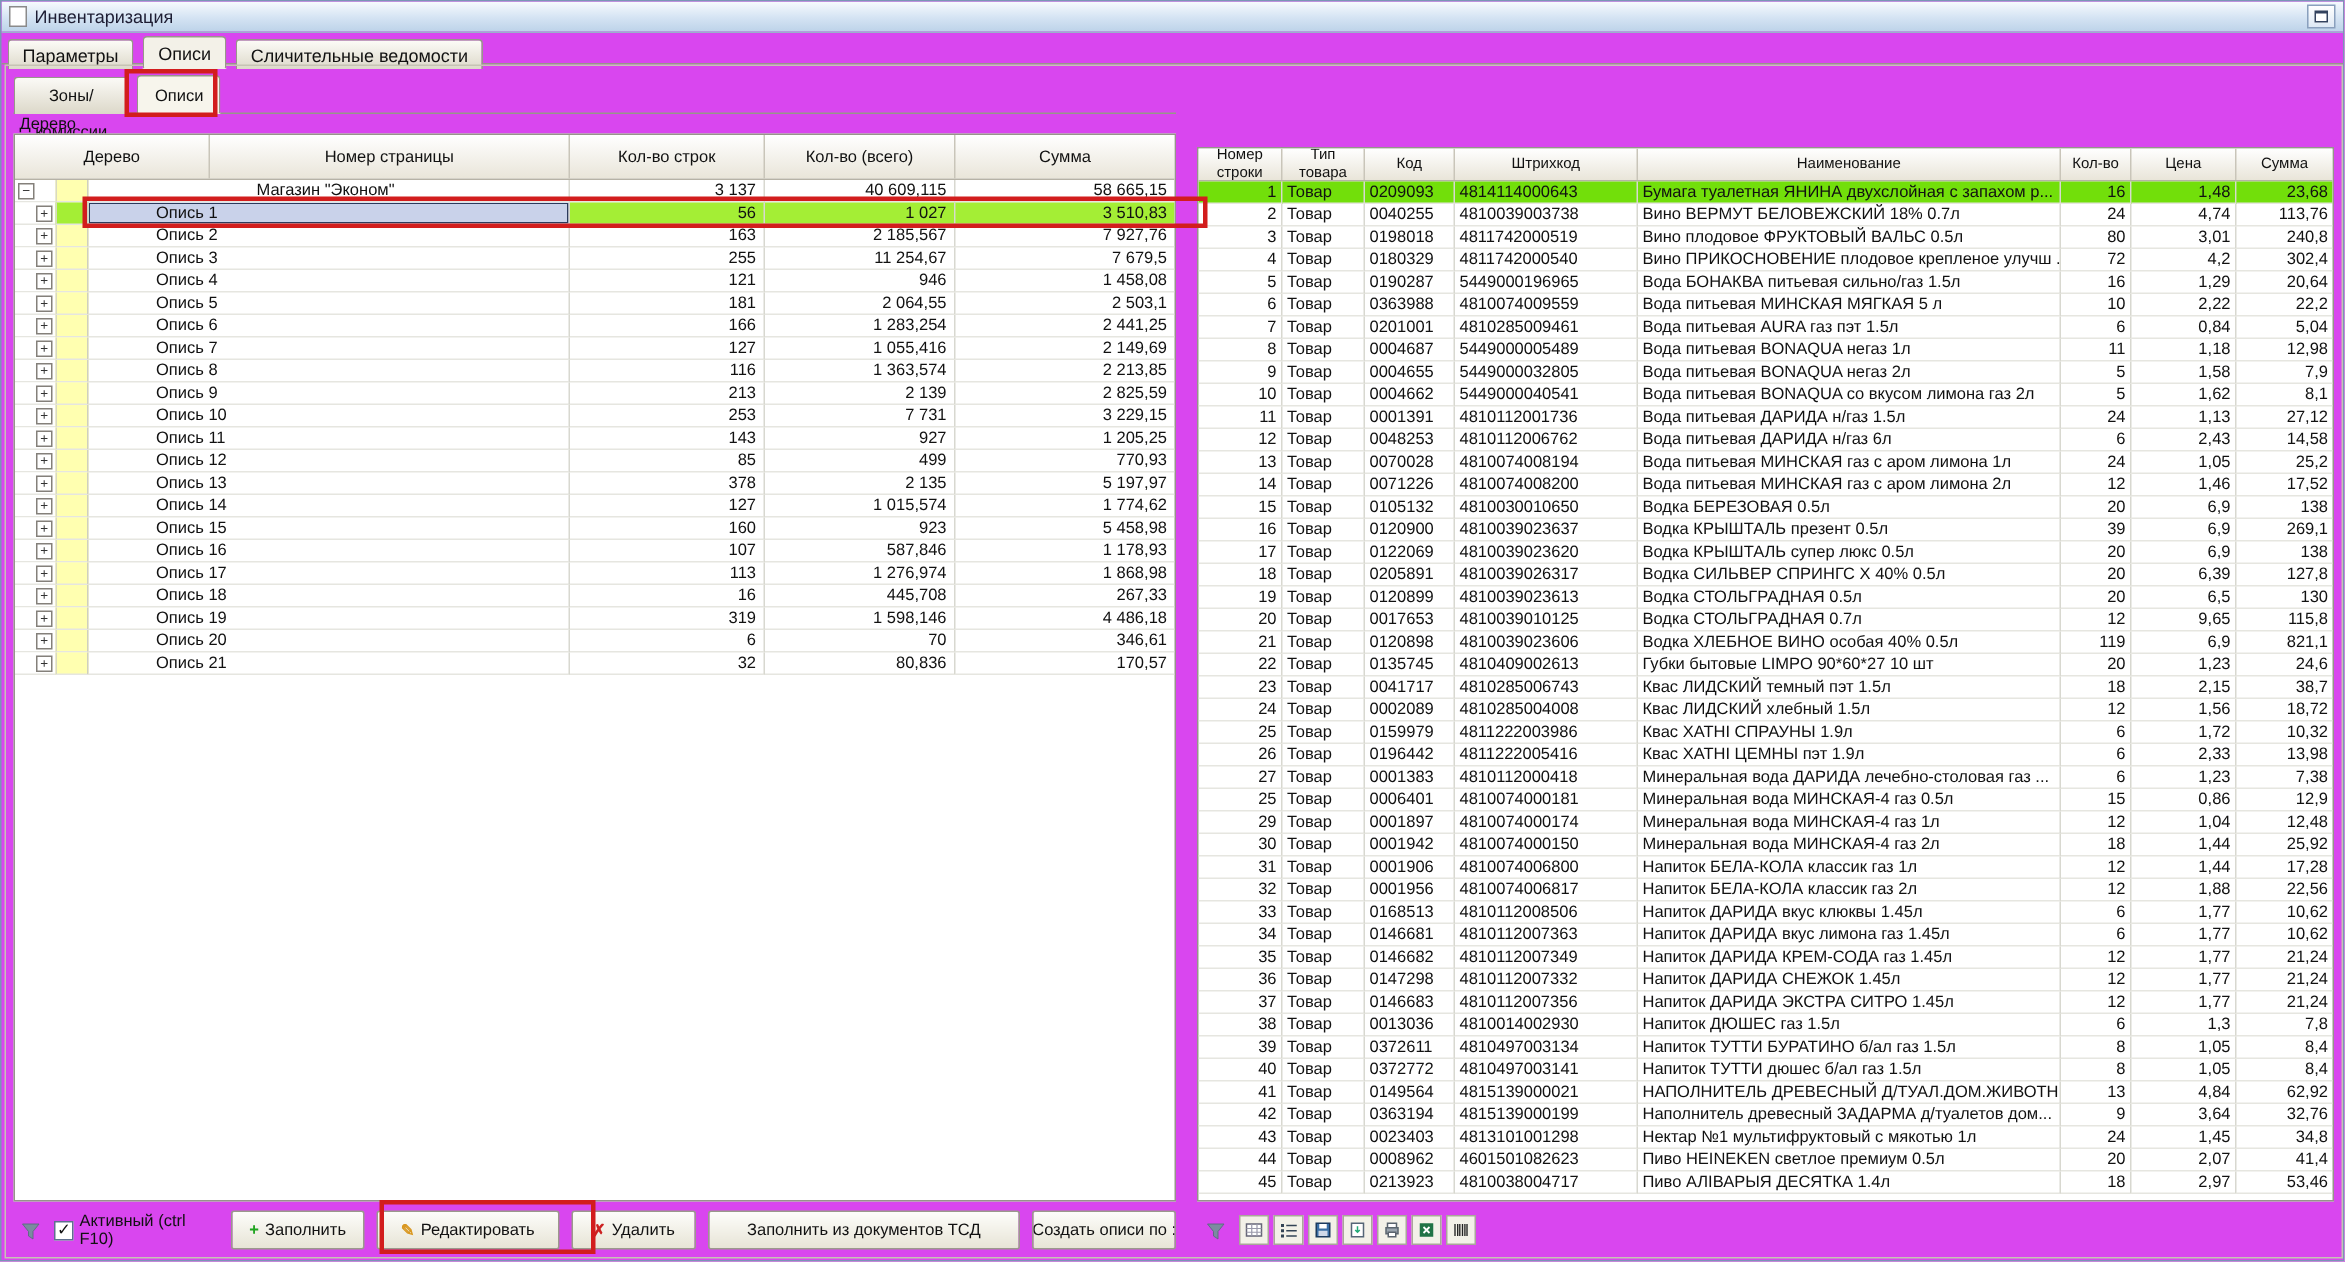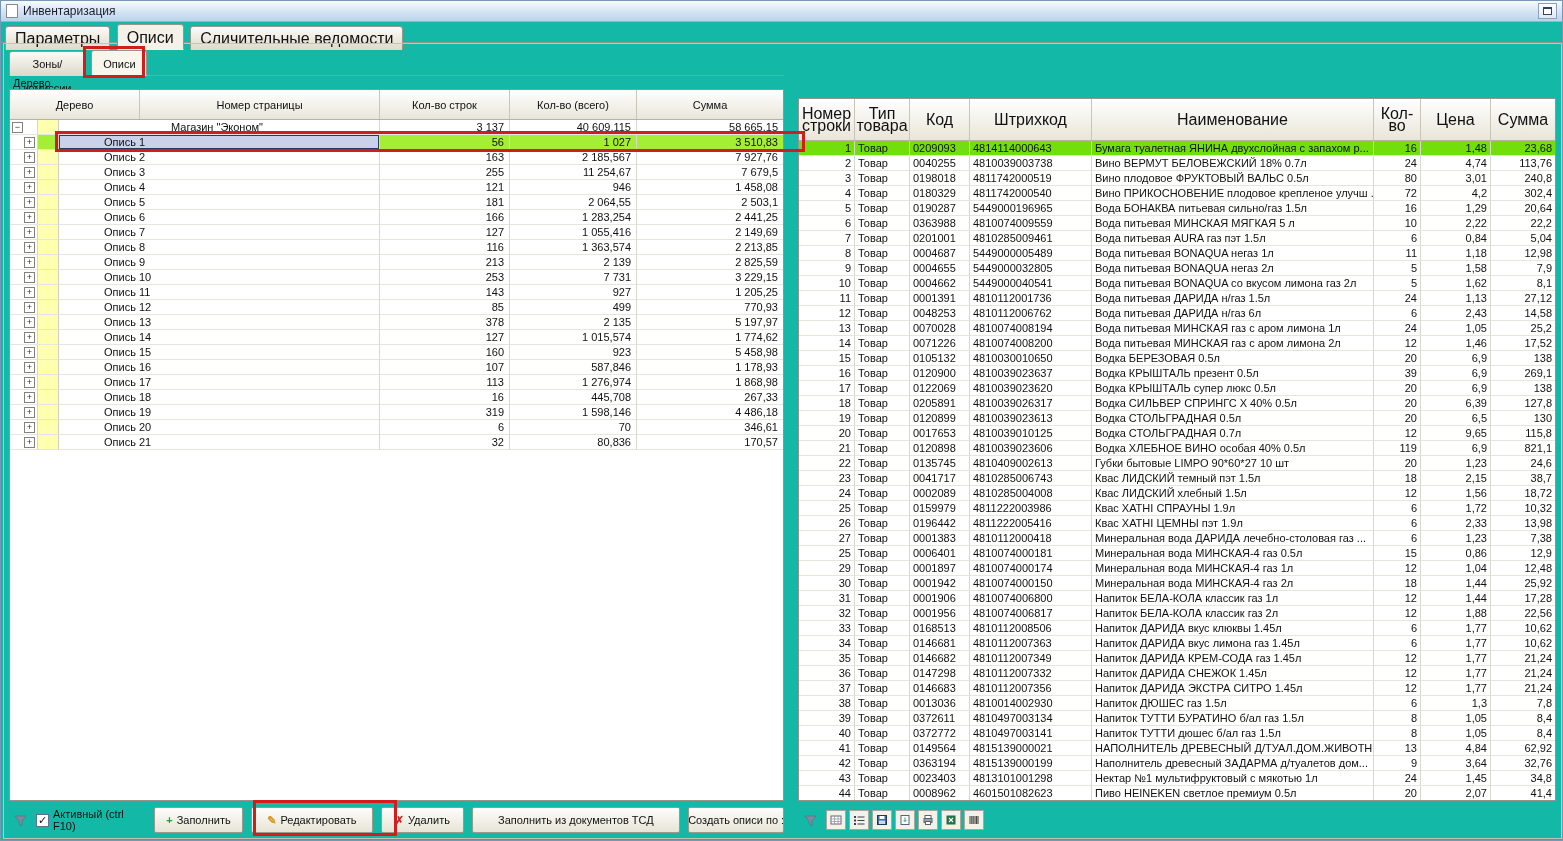--- a/index.html
+++ b/index.html
@@ -1,31 +1,31 @@
 <!DOCTYPE html>
 <html style="--selected-row-left: #a4ee35; --selected-row-right: #72df0a; --yellow-column: #ffffb0; --focused-cell-blue: #c9d2ea; --annotation-red: #d21d1d;"><head>
 <meta charset="utf-8">
 <style>
   *{box-sizing:border-box;margin:0;padding:0}
   html,body{width:1563px;height:841px;overflow:hidden}
   body{font-family:"Liberation Sans",sans-serif;background:#ece9d8;color:#111}
-  #app{position:relative;width:1563px;height:841px;background:#14b8a6;border:1px solid #7a96b5;overflow:hidden}
+  #app{position:relative;width:1563px;height:841px;background:#d946ef;border:1px solid #7a96b5;overflow:hidden}
 
   
   .titlebar{position:absolute;left:0;top:0;width:100%;height:21px;display:flex;align-items:center;padding:0 5px;
     background:linear-gradient(#f7fbfe,#d4e3f3 55%,#bdd3e9);border-bottom:1px solid #9ab0cc}
   .title-icon{width:12px;height:14px;background:#fff;border:1px solid #8a8a8a;margin-right:5px}
   .title-text{font-size:12px;color:#1d1d33}
   .win-btn{margin-left:auto;width:19px;height:16px;border:1px solid #8aa0bd;background:linear-gradient(#fff,#dde8f4);
     display:flex;align-items:center;justify-content:center;cursor:default}
   .maxglyph{width:9px;height:8px;border:1px solid #33425e;border-top-width:2px;background:#fff}
 
   
   .main-tabs{position:absolute;left:0;top:21px;width:100%;height:21px;padding:2px 0 0 4px;border-bottom:1px solid #98968a}
-  .tab{display:inline-block;font-size:16px;padding:3px 9px 2px;border:1px solid #98968a;border-bottom:none;
+  .tab{display:inline-block;font-size:12px;padding:3px 9px 2px;border:1px solid #98968a;border-bottom:none;
     border-radius:3px 3px 0 0;background:linear-gradient(#fcfbf7,#ddd9ca);margin-right:2px;position:relative;top:1px}
   .tab.active{background:#f3f1e8;top:0;padding-top:4px;z-index:3;margin-bottom:-1px;border-bottom:1px solid #f3f1e8}
   .page-frame{position:absolute;left:2px;top:42px;width:1559px;height:796px;border:1px solid #c6c3b4;pointer-events:none}
 
   
   .subtabs-left{position:absolute;left:8px;top:48px;width:775px;height:27px;border-bottom:1px solid #98968a}
   .stab{display:inline-block;font-size:11px;height:25px;line-height:24px;text-align:center;border:1px solid #98968a;border-bottom:none;
     border-radius:3px 3px 0 0;background:linear-gradient(#fbfaf6,#dcd8c9);margin-right:1px;position:relative;top:2px;vertical-align:bottom}
   .stab.active{background:#f7f5ec;top:1px;height:26px;line-height:26px;z-index:2;margin-bottom:-1px;border-bottom:1px solid #f7f5ec}
   .w76{width:77px}.w56{width:56px}
@@ -48,21 +48,21 @@
   .n0{width:130px}.n1{width:127px}.n2{width:146px;border-right:none}
   .lrow.sel .ycell,.lrow.sel .lnum{background:var(--selected-row-left,#a4ee35)}
   .lrow.sel .lname{background:var(--focused-cell-blue,#c9d2ea);box-shadow:inset 0 0 0 1px #2c3a5c}
 
   
   .subtabs-right{position:absolute;left:797px;top:78px;width:758px;height:19px;border-bottom:1px solid #98968a}
   .rstab{display:inline-block;font-size:11px;height:18px;line-height:17px;text-align:center;border:1px solid #98968a;border-bottom:none;
     border-radius:3px 3px 0 0;background:linear-gradient(#fbfaf6,#dcd8c9);margin-right:1px;position:relative;top:1px;padding:0 8px;vertical-align:bottom}
   .rstab.active{background:#f7f5ec;z-index:2;margin-bottom:-1px;border-bottom:1px solid #f7f5ec}
   .rtable{position:absolute;left:797px;top:97px;width:758px;height:703px;background:#fff;border:1px solid #96948a;overflow:hidden}
-  .rheader{display:flex;height:42px;background:linear-gradient(#ffffff,#e9e5d9);border-bottom:1px solid #b6b2a6;font-size:16px}
+  .rheader{display:flex;height:22px;background:linear-gradient(#ffffff,#e9e5d9);border-bottom:1px solid #b6b2a6;font-size:10px}
   .rh{display:flex;align-items:center;justify-content:center;border-right:1px solid #c9c5b9;height:100%;text-align:center;line-height:12px;padding:0 2px}
   .rh0{width:56px}.rh1{width:55px}.rh2{width:60px}.rh3{width:122px}.rh4{width:282px}.rh5{width:47px}.rh6{width:70px}.rh7{width:64px;border-right:none}
   .rrow{display:flex;height:15px;font-size:11px;line-height:14px}
   .rc{height:15px;border-bottom:1px solid #e6e6e0;border-right:1px solid #d8d8d0;overflow:hidden;white-space:nowrap;padding:0 3px}
   .c0{width:56px;text-align:right}.c1{width:55px}.c2{width:60px}.c3{width:122px}.c4{width:282px}
   .c5{width:47px;text-align:right}.c6{width:70px;text-align:right}.c7{width:64px;text-align:right;border-right:none}
   .rrow.sel .rc{background:var(--selected-row-right,#70df05)}
 
   
   .toolbar-left{position:absolute;left:8px;top:804px;width:775px;height:30px;display:flex;align-items:center;padding-left:4px;overflow:hidden}

